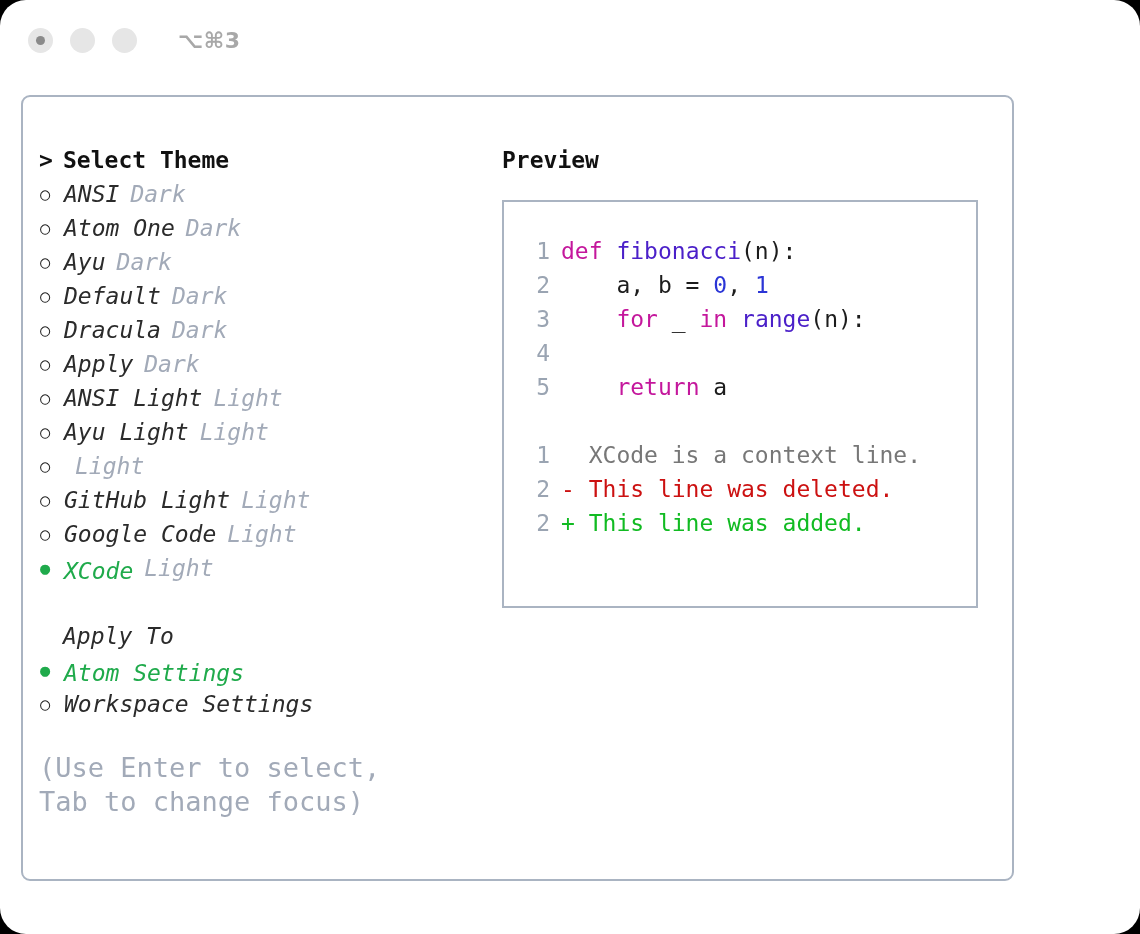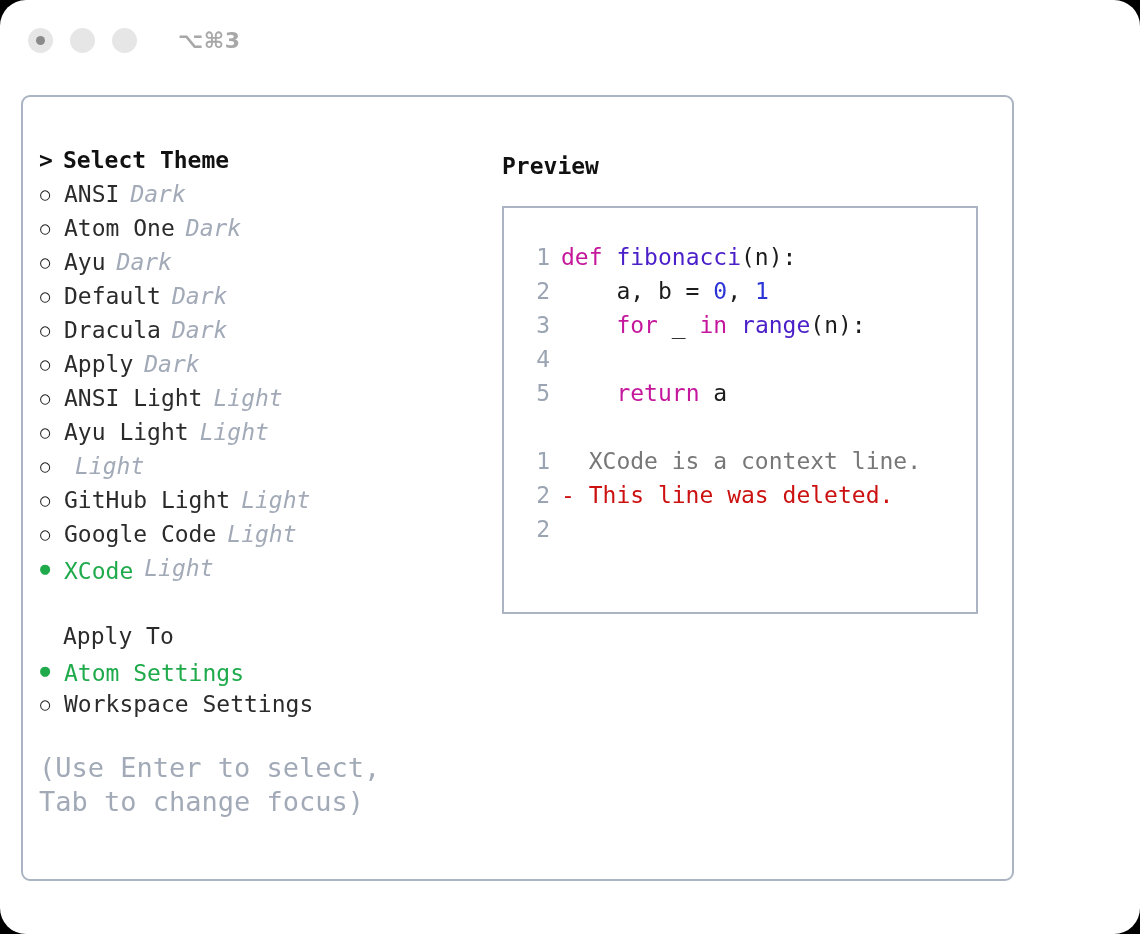--- a/index.html
+++ b/index.html
@@ -116,42 +116,42 @@
   .marker.caret {
     color: #111111;
     font-weight: bold;
   }
   .marker.blank { color: transparent; }
 
   .header-row {
     font-weight: bold;
     color: #111111;
   }
-  .label { color: #2b2b2b; }
+  .label { color: #2b2b2b; font-style: italic; }
   .label.sel { color: #1faa4b; margin-top: 6px; }
   .tag {
     color: #a2aab8;
     margin-left: 11px;
     font-style: italic;
   }
   .spacer-sm { height: 34px; }
 
   .hint {
     margin-top: 30px;
     color: #a2aab8;
     font-size: 27px;
     line-height: 34px;
     width: 400px;
   }
 
   
   .right {
     position: absolute;
     left: 479px;
-    top: 52px;
+    top: 46px;
     width: 490px;
   }
   .preview-title {
     font-size: 23px;
     font-weight: bold;
     color: #111111;
     height: 34px;
     display: flex;
     align-items: center;
   }
@@ -305,20 +305,20 @@
               <div class="code-line"><span class="ln">1</span><span class="tok-kw">def </span><span class="tok-fn">fibonacci</span><span class="tok-plain">(n):</span></div>
               <div class="code-line"><span class="ln">2</span><span class="tok-plain">    a, b = </span><span class="tok-num">0</span><span class="tok-plain">, </span><span class="tok-num">1</span></div>
               <div class="code-line"><span class="ln">3</span><span class="tok-plain">    </span><span class="tok-kw">for</span><span class="tok-plain"> _ </span><span class="tok-kw">in</span><span class="tok-plain"> </span><span class="tok-fn">range</span><span class="tok-plain">(n):</span></div>
               <div class="code-line"><span class="ln">4</span></div>
               <div class="code-line"><span class="ln">5</span><span class="tok-plain">    </span><span class="tok-kw">return</span><span class="tok-plain"> a</span></div>
             </div>
           <div class="gap"></div>
           <div id="diff-block">
               <div class="code-line"><span class="ln">1</span><span class="tok-ctx">  XCode is a context line.</span></div>
               <div class="code-line"><span class="ln">2</span><span class="tok-del">- This line was deleted.</span></div>
-              <div class="code-line"><span class="ln">2</span></div>
+              <div class="code-line"><span class="ln">2</span><span class="tok-add">+ This line was added.</span></div>
             </div>
         </div>
       </div>
 
     </div>
   </div>
 </div>
 
 </body></html>

